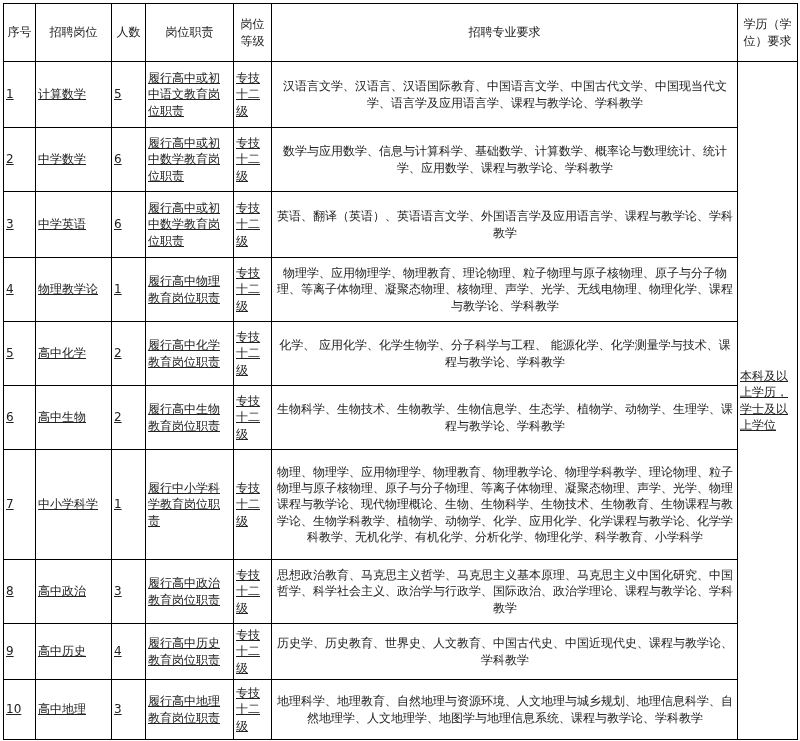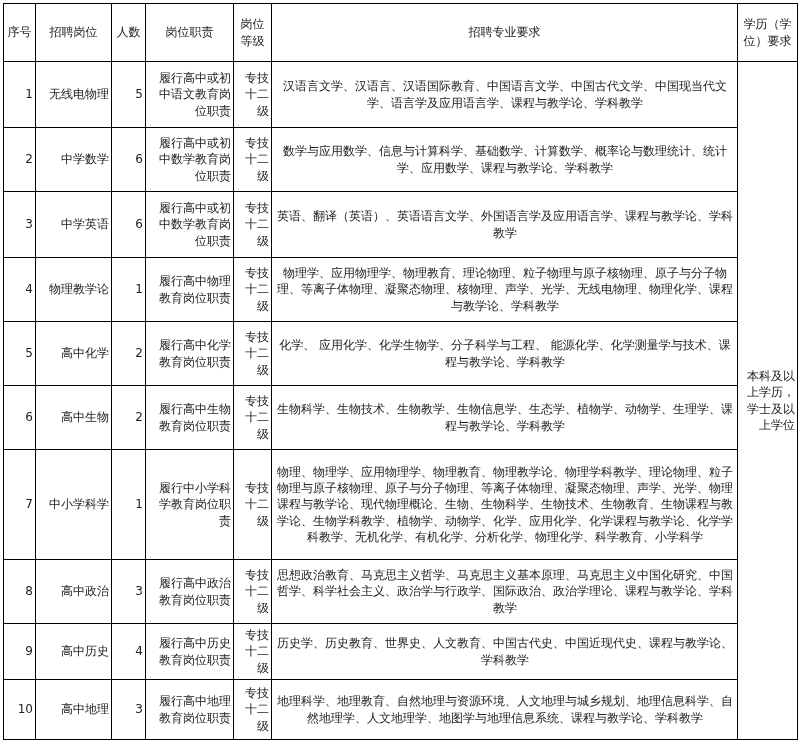--- a/index.html
+++ b/index.html
@@ -36,21 +36,21 @@
   tbody tr:nth-child(1)  { height: 66px; }
   tbody tr:nth-child(2)  { height: 64px; }
   tbody tr:nth-child(3)  { height: 66px; }
   tbody tr:nth-child(4)  { height: 64px; }
   tbody tr:nth-child(5)  { height: 64px; }
   tbody tr:nth-child(6)  { height: 64px; }
   tbody tr:nth-child(7)  { height: 110px; }
   tbody tr:nth-child(8)  { height: 64px; }
   tbody tr:nth-child(9)  { height: 56px; }
   tbody tr:nth-child(10) { height: 60px; }
-  .c-center { text-align: right; }
+  .c-center { text-align: left; text-decoration: underline; }
   .c-left   { text-align: center; padding-left: 4px; padding-right: 3px; }
   th { text-align: center; }
 </style>
 </head>
 <body>
 
 <div class="table-wrap">
   <table>
     <colgroup>
       <col style="width:32px">
@@ -68,21 +68,21 @@
           <th>人数</th>
           <th>岗位职责</th>
           <th>岗位等级</th>
           <th>招聘专业要求</th>
           <th>学历（学位）要求</th>
         </tr>
     </thead>
     <tbody>
         <tr>
           <td class="c-center">1</td>
-          <td class="c-center">无线电物理</td>
+          <td class="c-center">计算数学</td>
           <td class="c-center">5</td>
           <td class="c-center">履行高中或初中语文教育岗位职责</td>
           <td class="c-center">专技十二级</td>
           <td class="c-left">汉语言文学、汉语言、汉语国际教育、中国语言文学、中国古代文学、中国现当代文学、语言学及应用语言学、课程与教学论、学科教学</td>
           <td rowspan="10" class="c-center">本科及以上学历，学士及以上学位</td>
         </tr>
         <tr>
           <td class="c-center">2</td>
           <td class="c-center">中学数学</td>
           <td class="c-center">6</td>

